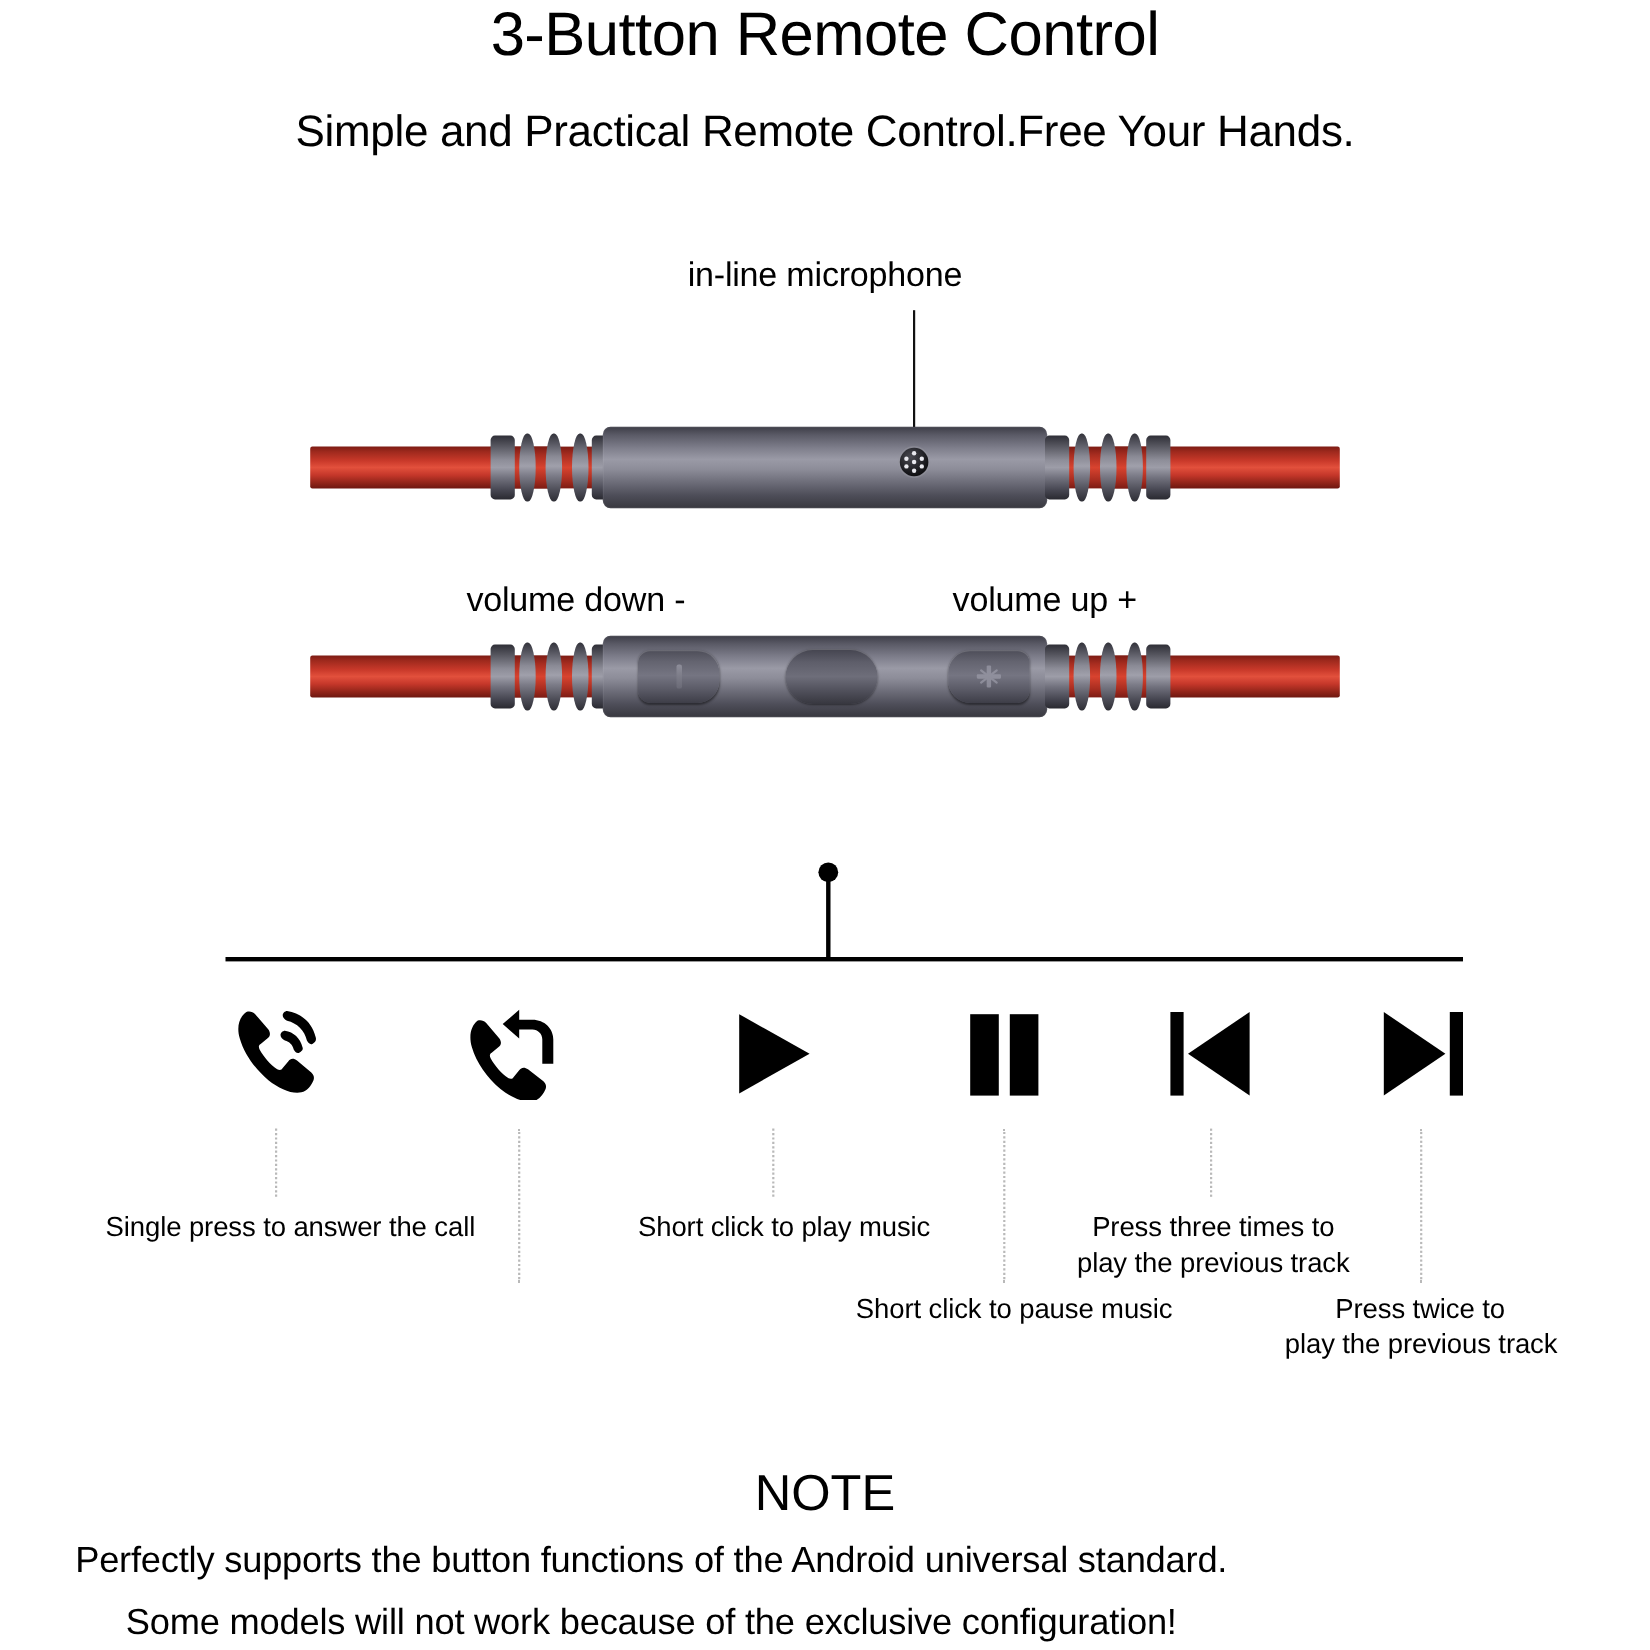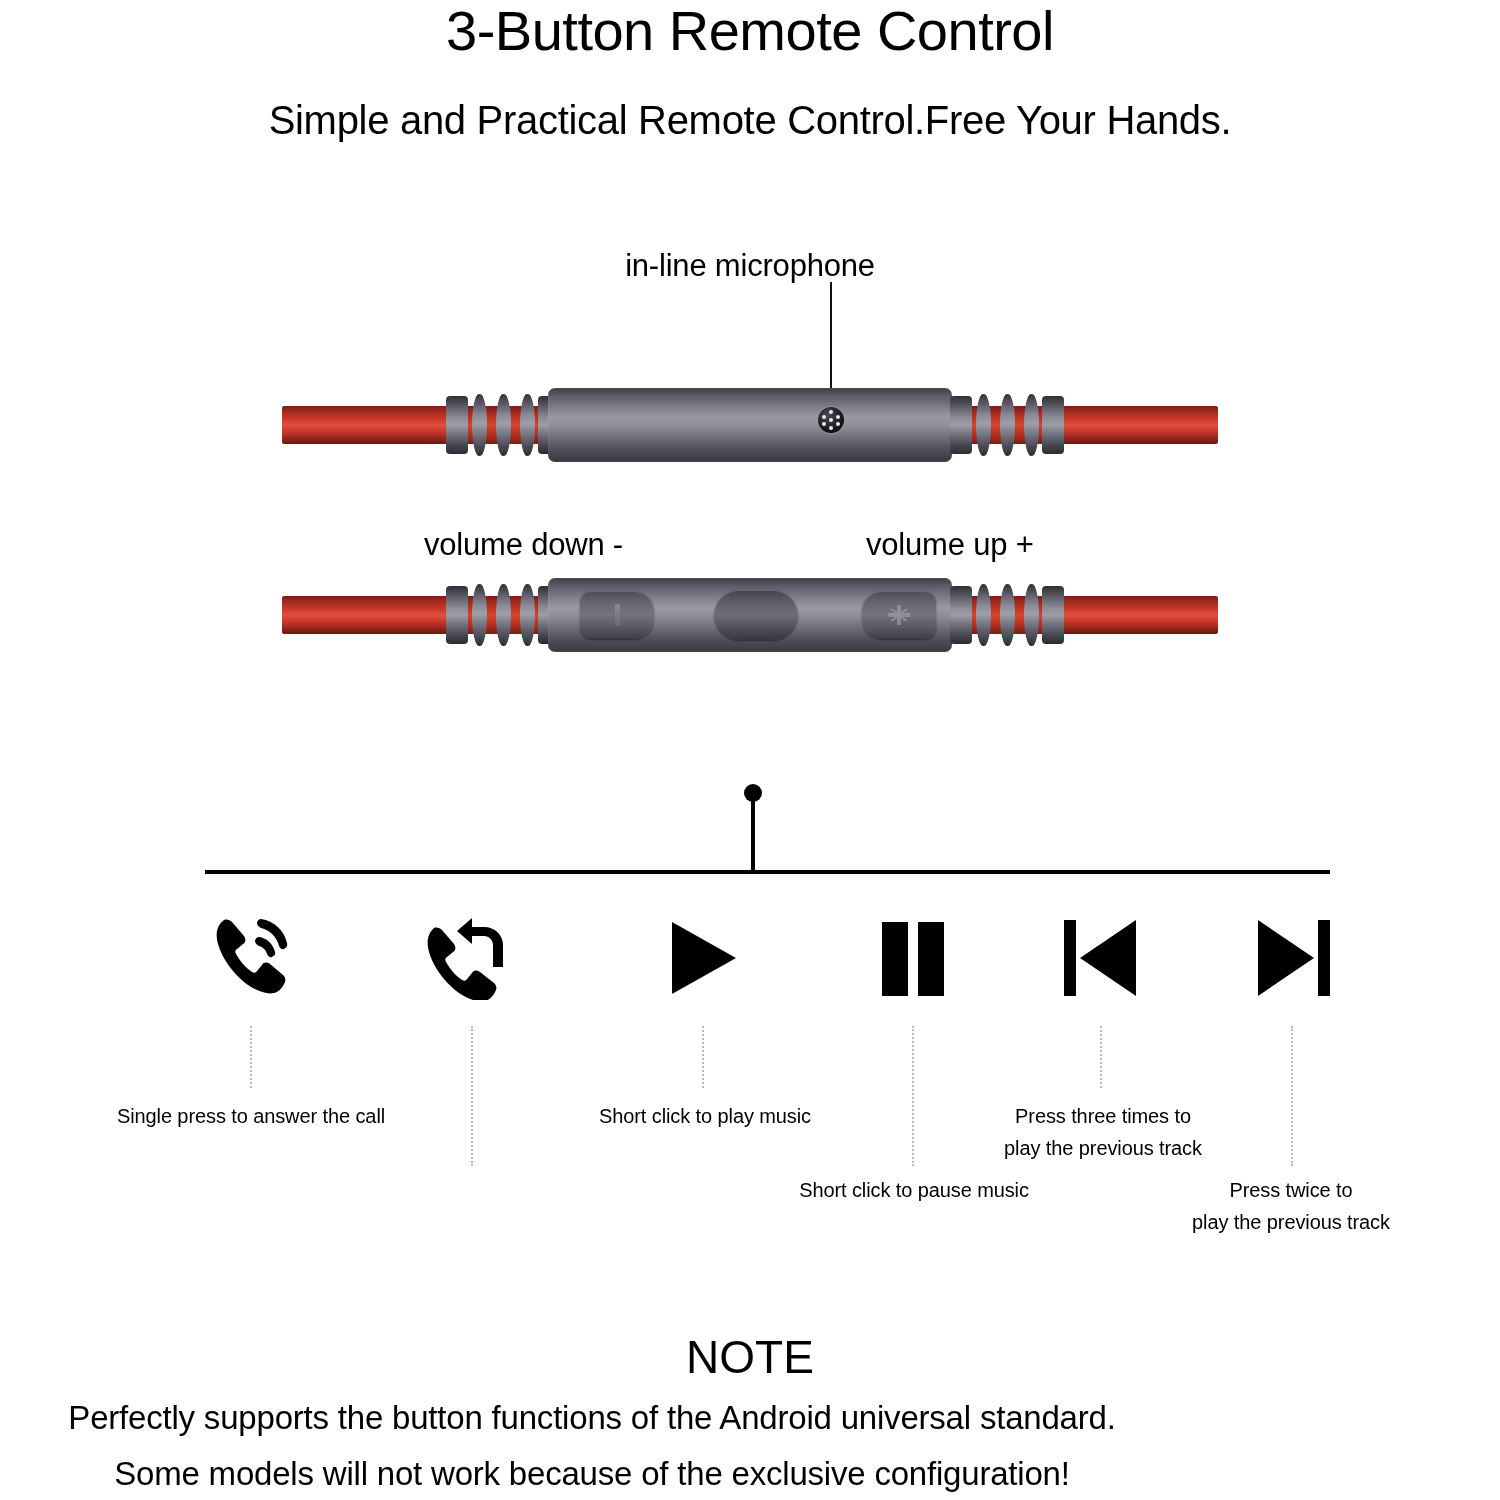--- a/index.html
+++ b/index.html
@@ -23,21 +23,21 @@
     position:absolute; left:0; top:98px; width:1500px;
     text-align:center; font-size:40px; font-weight:400;
     letter-spacing:-0.3px;
   }
 
   
   .callout {
     position:absolute; font-size:31px; font-weight:400;
     white-space:nowrap; letter-spacing:-0.2px;
   }
-  #lbl-mic      { left:0; top:248px; width:1500px; text-align:center; }
+  #lbl-mic      { left:0; top:232px; width:1500px; text-align:center; }
   #lbl-voldown  { left:412px; top:527px;margin-left:12px; }
   #lbl-volup    { left:866px; top:527px; }
   #lbl-middle   { left:0; top:731px; width:1500px; text-align:center; }
 
   
   .mic-leader {
     position:absolute; left:830px; top:282px;
     width:2px; height:140px; background:#111;
   }
 
@@ -160,21 +160,21 @@
   .icon { position:absolute; }
   .icon svg { display:block; }
 
   
   .leader {
     position:absolute; width:0; border-left:2px dotted #b9b9b9;
   }
 
   
   .caption {
-    position:absolute; font-size:20px; line-height:32px;
+    position:absolute; font-size:25px; line-height:32px;
     text-align:center; white-space:nowrap; letter-spacing:-0.1px;
   }
 
   
   .note-title {
     position:absolute; left:0; top:1330px; width:1500px;
     text-align:center; font-size:46px; font-weight:400;
   }
   .note-line {
     position:absolute; left:0; width:1184px; text-align:center;

